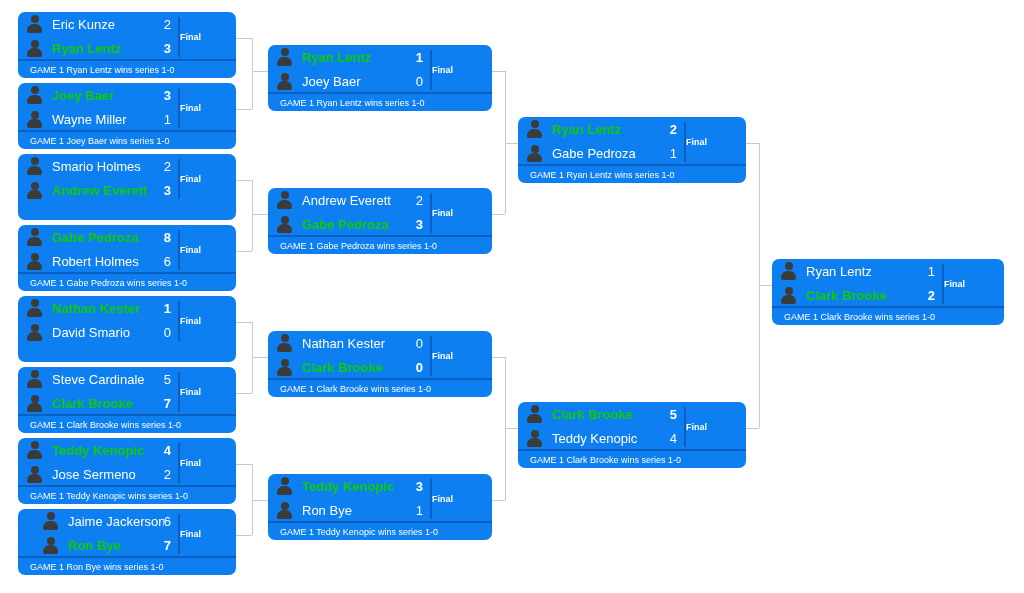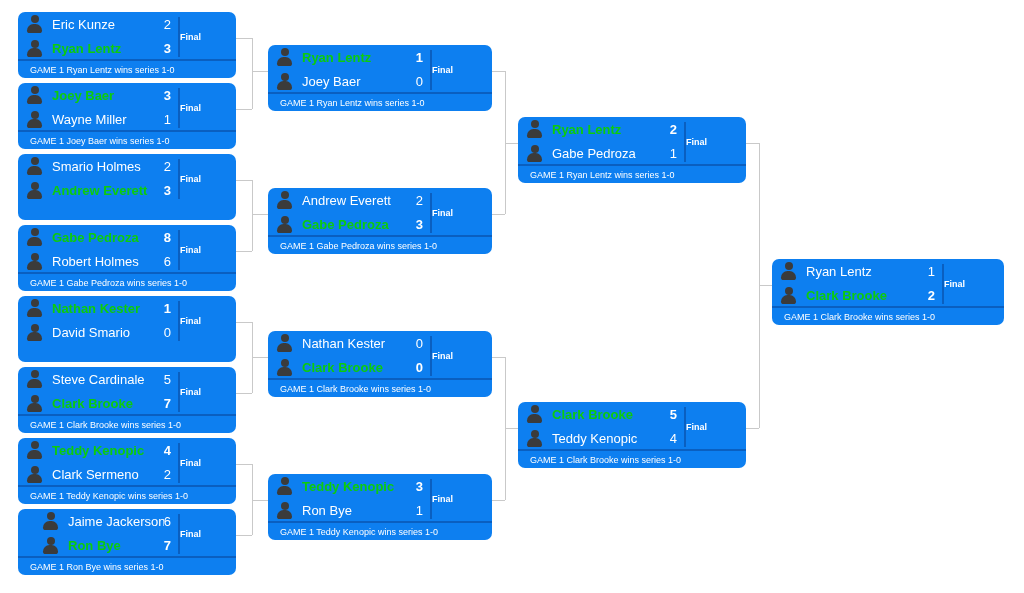--- a/index.html
+++ b/index.html
@@ -294,21 +294,21 @@
               <div class="body"></div>
             </div>
             <div class="pname win">Teddy Kenopic</div>
             <div class="score win">4</div>
           </div>
           <div class="row">
             <div class="avatar">
               <div class="head"></div>
               <div class="body"></div>
             </div>
-            <div class="pname">Clark Sermeno</div>
+            <div class="pname">Jose Sermeno</div>
             <div class="score">2</div>
           </div>
         </div>
         <div class="divider-v"></div>
         <div class="statuscell">
           <span>Final</span>
         </div>
       </div>
       <div class="footer">
         <span>GAME 1 Teddy Kenopic wins series 1-0</span>

